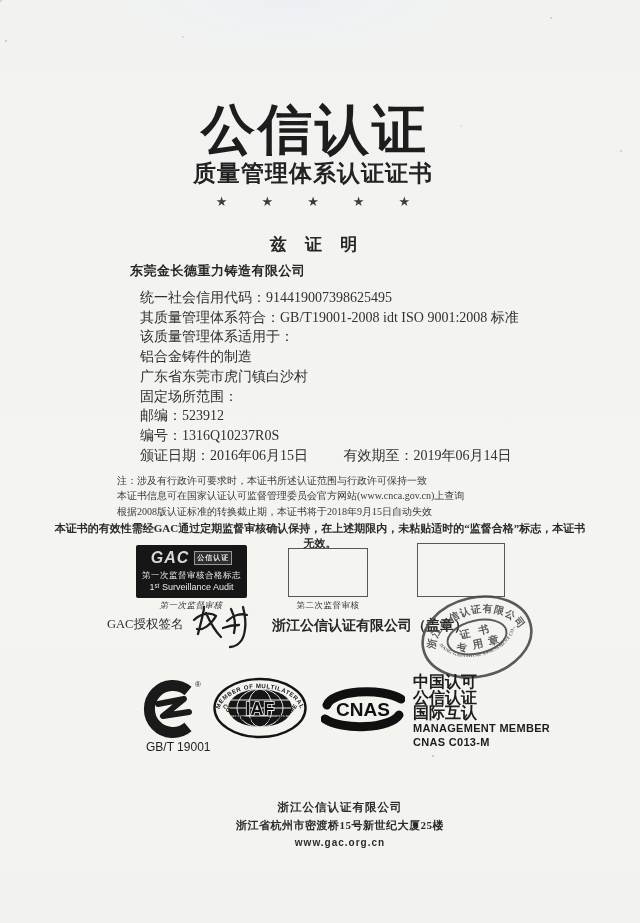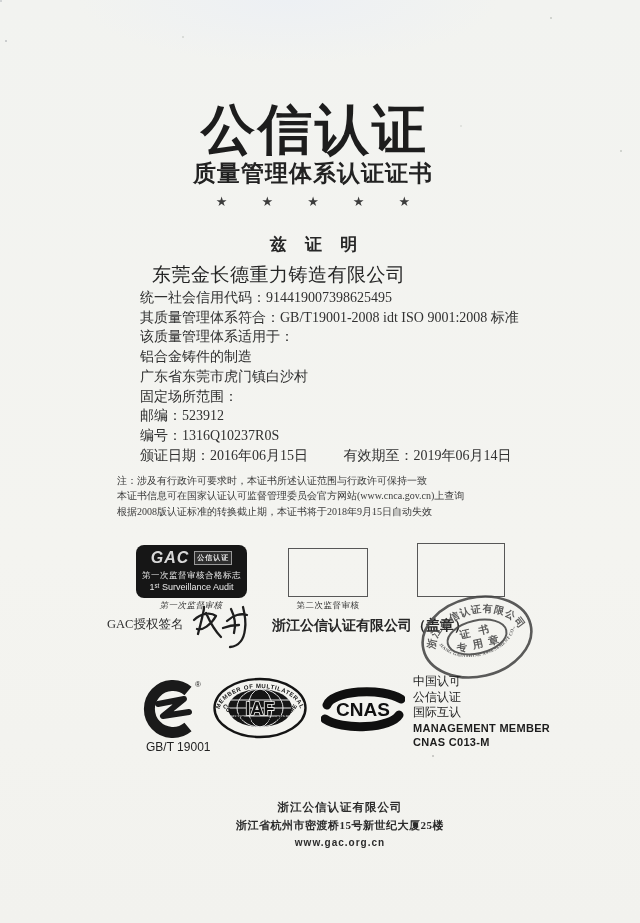--- a/index.html
+++ b/index.html
@@ -19,27 +19,27 @@
   
   .brand{left:0; top:94px; width:630px; text-align:center; font-size:54px; font-weight:bold;
     letter-spacing:3px; color:#1d1d1d;}
   .cert-title{left:0; top:158px; width:626px; text-align:center; font-size:23px; font-weight:bold;
     letter-spacing:1px; color:#222;}
   .stars{left:0; top:194px; width:626px; display:flex; justify-content:center; gap:34px;
     font-size:13px; color:#3c3c3c;}
   .heading{left:0; top:233px; width:634px; text-align:center; font-size:17px; font-weight:bold;
     letter-spacing:7px; color:#262626;}
   
-  .company{left:152px; top:262px; font-size:19px; font-weight:normal; color:#262626; letter-spacing:.5px;}
+  .company{left:130px; top:262px; font-size:13px; font-weight:bold; color:#262626; letter-spacing:.5px;}
   .info{left:140px; top:288px; width:460px; font-size:14px; line-height:19.7px; color:#303030;}
   .info .issue{display:inline-block; width:200px;}
   .notes{left:117px; top:473px; font-size:10px; line-height:15.4px; color:#3a3a3a;}
   .validity{left:50px; top:521px; width:540px; text-align:center; font-size:11px; font-weight:bold; color:#2b2b2b;}
   
-  .sticker{left:136px; top:545px; width:111px; height:53px; background:#161616; border-radius:8px;
+  .sticker{left:136px; top:545px; width:111px; height:53px; background:#161616; border-radius:2px;
     color:#e9e9e9; box-sizing:border-box; padding-top:4px;}
   .sticker-row{display:flex; align-items:center; justify-content:center; gap:5px; height:18px;}
   .gac-logo{font:italic 900 16px "Liberation Sans",sans-serif; letter-spacing:1px; color:#d8d8d8;}
   .gac-badge{font:bold 7px "Liberation Sans",sans-serif; border:1px solid #9a9a9a; background:#2e2e2e;
     padding:1px 2px; letter-spacing:1px;}
   .sticker-l1{text-align:center; font-size:8.5px; margin-top:3px; letter-spacing:.5px;}
   .sticker-l2{text-align:center; font-size:9px; font-family:"Liberation Sans",sans-serif;}
   .audit-box{box-sizing:border-box; border:1px solid #575757; background:transparent;}
   .box2{left:288px; top:548px; width:80px; height:49px;}
   .box3{left:417px; top:543px; width:88px; height:54px;}
@@ -50,21 +50,21 @@
   .sig-label{left:107px; top:616px; font-size:12.5px; color:#2d2d2d;}
   .sig-svg{left:190px; top:600px;}
   .sig-issuer{left:272px; top:617px; font-size:14px; font-weight:bold; color:#262626;}
   .seal{left:418px; top:594px; opacity:.88;}
   
   .certmark{left:140px; top:676px;}
   .gb-label{left:146px; top:740px; font:12px "Liberation Sans",sans-serif; color:#222;}
   .iaf{left:212px; top:677px;}
   .cnas{left:321px; top:684px;}
   .accred{left:413px; top:674px; font-family:"Liberation Sans",sans-serif; color:#1d1d1d;}
-  .accred .zh{font-size:12px; line-height:15.5px; font-weight:normal;}
+  .accred .zh{font-size:16px; line-height:15.5px; font-weight:bold;}
   .accred .en{font-size:11px; line-height:14.5px; font-weight:bold; letter-spacing:.3px;}
   
   .footer{left:190px; top:800px; width:300px; text-align:center; color:#2b2b2b;}
   .footer .f-co{font-size:11.5px; font-weight:bold; letter-spacing:1px;}
   .footer .f-addr{font-size:11px; font-weight:bold; margin-top:3px; letter-spacing:.5px;}
   .footer .f-web{font:bold 10px "Liberation Sans",sans-serif; margin-top:4px; letter-spacing:1px;}
 </style>
 </head>
 <body>
 
@@ -96,20 +96,21 @@
       <span class="issue">颁证日期：2016年06月15日</span>
       <span>有效期至：2019年06月14日</span>
     </div>
   </div>
 
   <div class="abs notes">
     <div>注：涉及有行政许可要求时，本证书所述认证范围与行政许可保持一致</div>
     <div>本证书信息可在国家认证认可监督管理委员会官方网站(www.cnca.gov.cn)上查询</div>
     <div>根据2008版认证标准的转换截止期，本证书将于2018年9月15日自动失效</div>
   </div>
+  <div class="abs validity">本证书的有效性需经GAC通过定期监督审核确认保持，在上述期限内，未粘贴适时的“监督合格”标志，本证书无效。</div>
 
   <div class="abs sticker">
     <div class="sticker-row">
       <span class="gac-logo">GAC</span>
       <span class="gac-badge">公信认证</span>
     </div>
     <div class="sticker-l1">第一次监督审核合格标志</div>
     <div class="sticker-l2">1ˢᵗ Surveillance Audit</div>
   </div>
   <div class="abs audit-box box2"></div>

